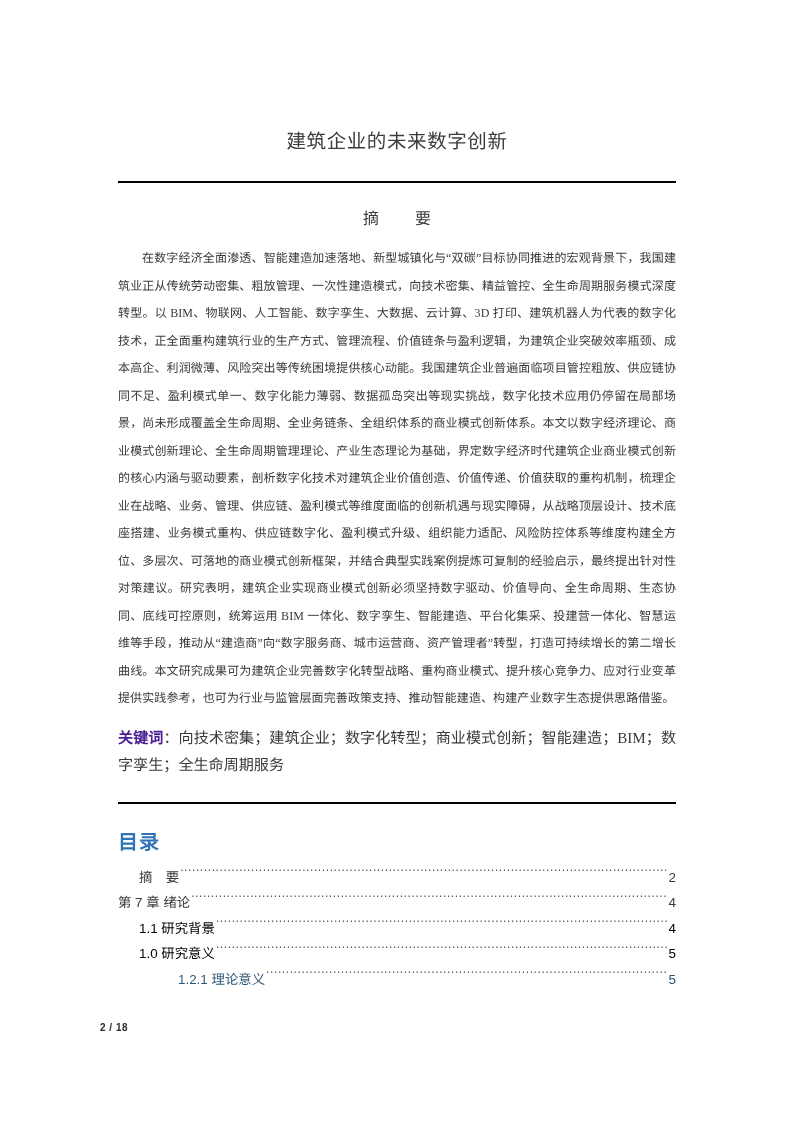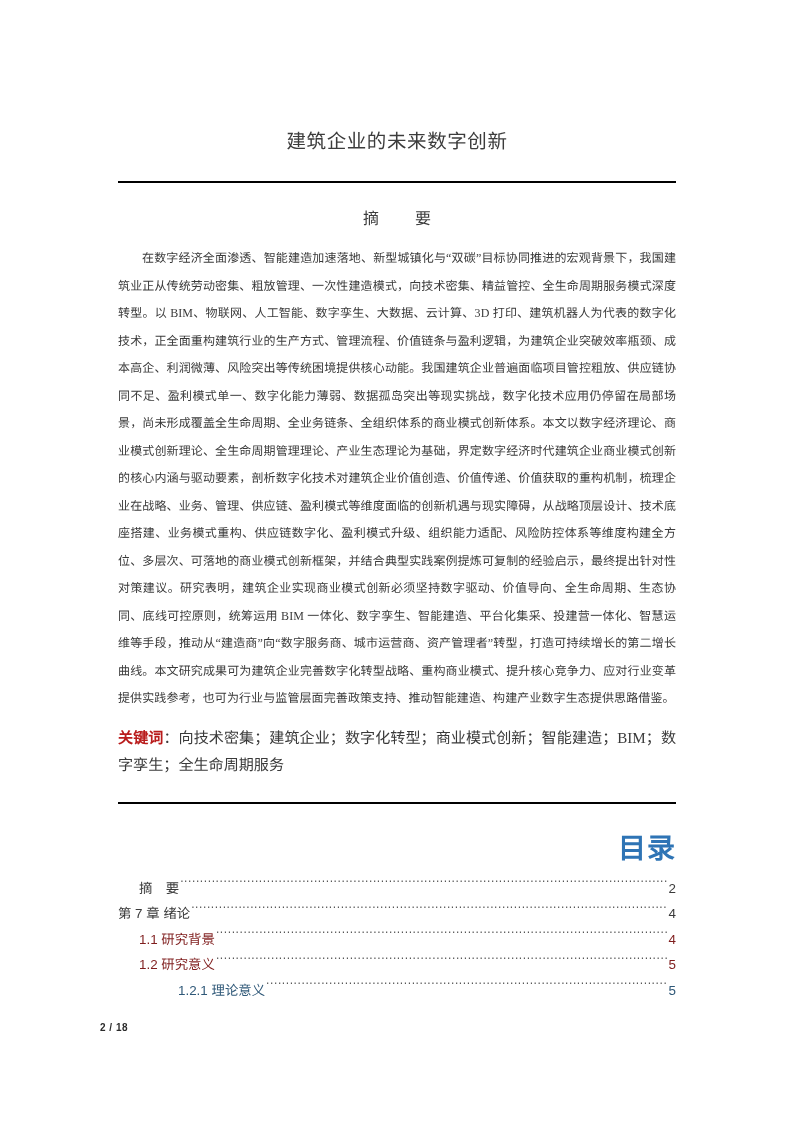--- a/index.html
+++ b/index.html
@@ -82,28 +82,28 @@
   .keywords {
     margin-top: 0px;
     font-size: 15.1px;
     line-height: 27.5px;
     text-align: justify;
     text-justify: inter-ideograph;
     color: #3a3a3a;
   }
   .kw-label {
     font-weight: bold;
-    color: #b91c1c;
+    color: #4c1d95;
   }
 
   
   .toc-title {
-    text-align: right;
+    text-align: left;
     color: #2e74b5;
-    font-size: 28px;
+    font-size: 20px;
     font-weight: bold;
     margin-top: 22px;
     font-family: "Liberation Sans", "DejaVu Sans", sans-serif;
     letter-spacing: 1px;
   }
 
   .toc-list {
     margin-top: 10px;
   }
 
@@ -130,21 +130,21 @@
     bottom: 0.08em;
     white-space: nowrap;
     letter-spacing: 0.6px;
     font-size: 12px;
     color: #555;
   }
   .toc-row .t-page { flex: 0 0 auto; }
 
   .toc-l0 { padding-left: 0px; color: #3a3a3a; }
   .toc-l0b { padding-left: 21px; color: #3a3a3a; }
-  .toc-l1 { padding-left: 21px; color: #7f1d1d; }
+  .toc-l1 { padding-left: 21px; color: #000000; }
   .toc-l2 { padding-left: 60px; color: #2f5878; }
 
   
   .footer {
     position: absolute;
     left: 100px;
     top: 1022px;
     font-family: "Liberation Sans", "DejaVu Sans", sans-serif;
     font-size: 10px;
     font-weight: bold;
@@ -184,21 +184,21 @@
           <span class="t-label">第 7 章 绪论</span>
           <span class="t-dots"></span>
           <span class="t-page">4</span>
         </div>
         <div class="toc-row toc-l1">
           <span class="t-label">1.1 研究背景</span>
           <span class="t-dots"></span>
           <span class="t-page">4</span>
         </div>
         <div class="toc-row toc-l1">
-          <span class="t-label">1.2 研究意义</span>
+          <span class="t-label">1.0 研究意义</span>
           <span class="t-dots"></span>
           <span class="t-page">5</span>
         </div>
         <div class="toc-row toc-l2">
           <span class="t-label">1.2.1 理论意义</span>
           <span class="t-dots"></span>
           <span class="t-page">5</span>
         </div>
       </div>
 

